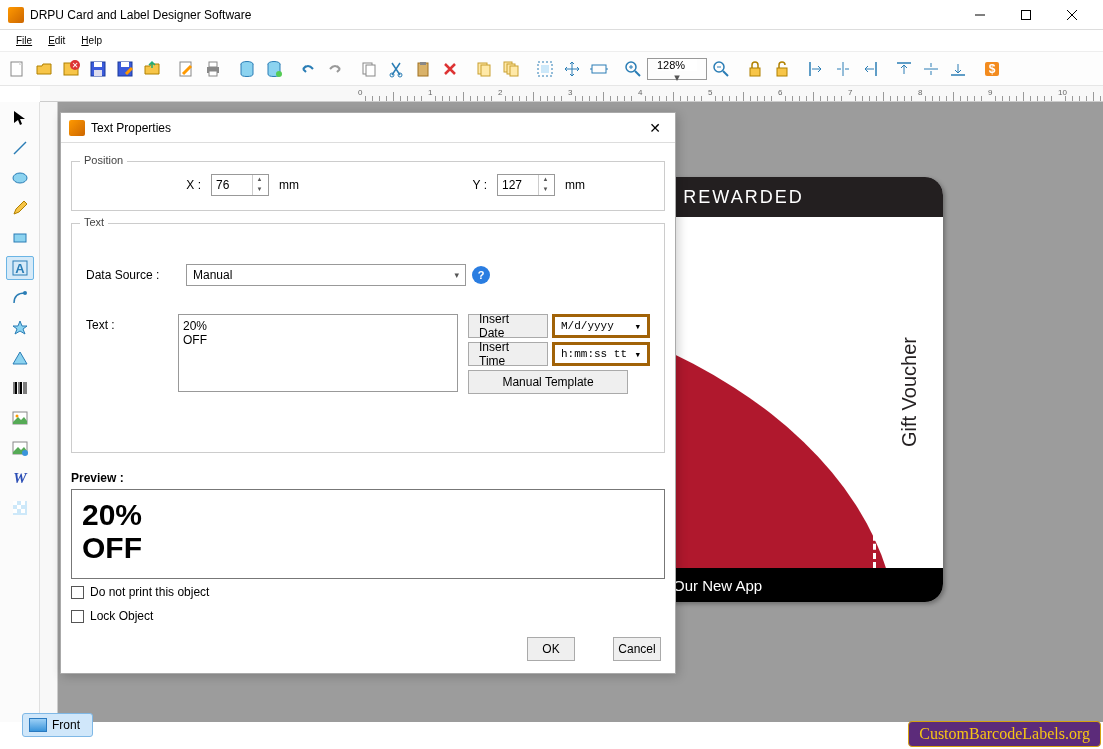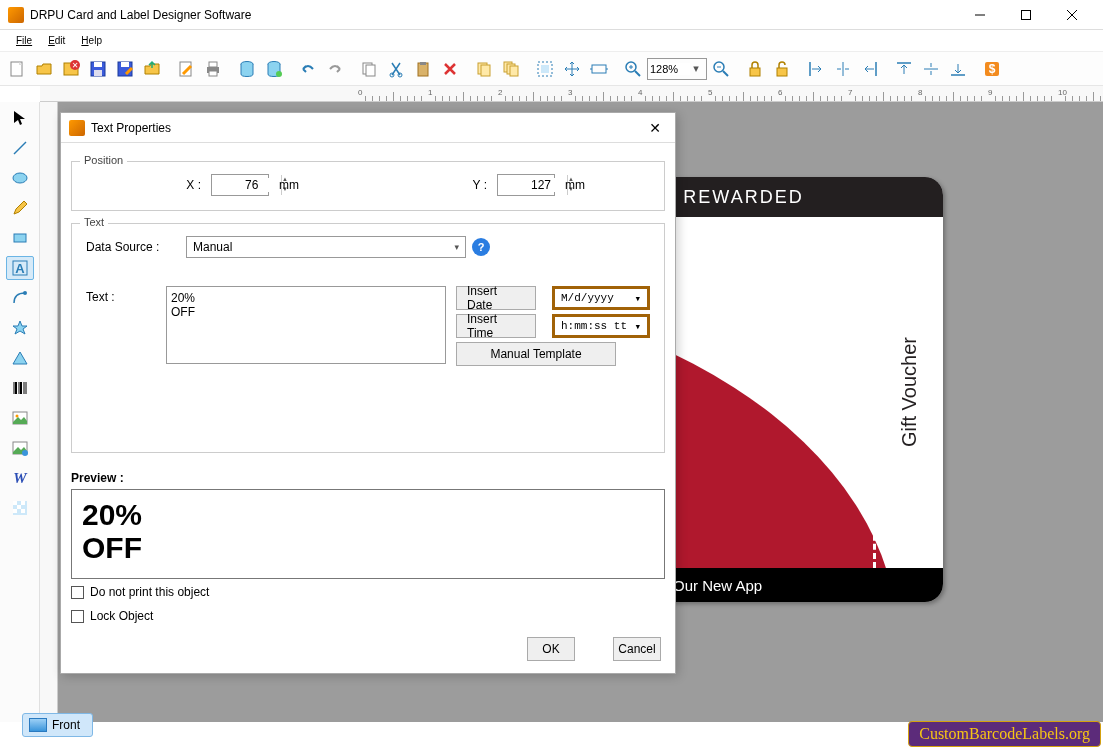--- a/index.html
+++ b/index.html
@@ -14,21 +14,21 @@
 
 
 .menubar { height: 22px; display: flex; align-items: center; padding: 0 8px; border-bottom: 1px solid #eee; font-size: 10px; }
 .menu-item { padding: 2px 8px; }
 .menu-item span { text-decoration: underline; }
 
 
 .toolbar { height: 34px; display: flex; align-items: center; padding: 2px 4px; border-bottom: 1px solid #e6e6e6; background: #fdfdfd; gap: 1px; }
 .tb { width: 26px; height: 26px; display: flex; align-items: center; justify-content: center; border: 1px solid transparent; border-radius: 2px; }
 .sep { width: 6px; }
-.zoom-combo { width: 60px; height: 22px; border: 1px solid #999; display: flex; align-items: center; padding: 0 2px; font-size: 11px; }
+.zoom-combo { width: 60px; height: 22px; border: 1px solid #999; display: flex; align-items: center; padding: 0 2px; font-size: 11px; flex-direction: column; }
 .zoom-combo input { border: none; width: 40px; font-size: 11px; }
 .zoom-combo .drop { width: 12px; text-align: center; color: #555; }
 
 
 .ruler-h { height: 16px; background: #f8f8f8; border-bottom: 1px solid #ccc; position: relative; margin-left: 40px; font-size: 8px; color: #666; overflow: hidden; }
 .ruler-h .num { position: absolute; top: 2px; font-size: 8px; }
 
 
 .main-row { display: flex; height: 620px; }
 .tool-palette { width: 40px; background: #fbfbfb; border-right: 1px solid #e0e0e0; display: flex; flex-direction: column; align-items: center; padding-top: 4px; gap: 6px; }
@@ -55,35 +55,35 @@
 .dlg-close { margin-left: auto; width: 24px; height: 24px; display: flex; align-items: center; justify-content: center; font-size: 14px; }
 .dlg-body { padding: 6px 10px; }
 .tabs { display: flex; border-bottom: 1px solid #bbb; }
 .tab { padding: 5px 12px; font-size: 12px; color: #1a5ca8; border: 1px solid transparent; border-bottom: none; position: relative; top: 1px; }
 .tab.active { background: #fff; border-color: #bbb; color: #000; border-bottom: 1px solid #fff; }
 
 .grp { border: 1px solid #ccc; margin-top: 12px; padding: 12px 14px 14px; position: relative; }
 .grp .legend { position: absolute; top: -8px; left: 8px; background: #fff; padding: 0 4px; font-size: 11px; color: #444; }
 .pos-row { display: flex; align-items: center; gap: 8px; }
 .pos-row label { width: 50px; text-align: right; }
-.numbox { display: flex; align-items: center; border: 1px solid #999; height: 22px; width: 58px; padding-left: 29px; }
+.numbox { display: flex; align-items: center; border: 1px solid #999; height: 22px; width: 58px; }
 .numbox input { border: none; width: 40px; padding: 0 4px; font-size: 12px; }
 .numbox .spin { width: 14px; display: flex; flex-direction: column; font-size: 6px; color: #555; border-left: 1px solid #ccc;}
 .numbox .spin div { height: 10px; text-align: center; line-height: 8px; }
 
-.text-grp .row { display: flex; align-items: center; margin-bottom: 8px; }
+.text-grp .row { display: flex; align-items: center; margin-bottom: 8px; margin-top: 28px; }
 .text-grp label { width: 100px; font-size: 12px; }
 .combo { flex: 1; max-width: 280px; height: 22px; border: 1px solid #999; display: flex; align-items: center; padding: 0 6px; font-size: 12px; justify-content: space-between; }
 .combo .arr { font-size: 9px; color: #555; }
 .help-ico { width: 18px; height: 18px; border-radius: 50%; background: #2a7de1; color: #fff; display: flex; align-items: center; justify-content: center; font-size: 11px; font-weight: bold; margin-left: 6px; }
 
 .text-area-row { display: flex; gap: 10px; align-items: flex-start; }
 .tarea { width: 280px; height: 78px; border: 1px solid #999; padding: 4px; font-size: 12px; font-family: inherit; resize: none; }
 .insert-col { display: flex; flex-direction: column; gap: 4px; }
-.insert-row { display: flex; gap: 16px; }
+.insert-row { display: flex; gap: 4px; }
 .btn { height: 24px; padding: 0 10px; background: #efefef; border: 1px solid #aaa; font-size: 12px; display: flex; align-items: center; justify-content: center; }
 .small-combo { width: 98px; height: 24px; border: 3px solid #a16207; display: flex; align-items: center; justify-content: space-between; padding: 0 6px; font-size: 11px; font-family: Liberation Mono, monospace; }
 
 .preview-lbl { font-size: 12px; font-weight: bold; margin-top: 18px; }
 .preview-box { border: 1px solid #777; background: #fff; height: 90px; padding: 8px 10px; margin-top: 4px; font-size: 30px; font-weight: 700; line-height: 1.1; font-family: Arial, sans-serif; }
 
 .chk-row { display: flex; align-items: center; gap: 6px; margin-top: 10px; font-size: 12px; }
 .chk { width: 13px; height: 13px; border: 1px solid #555; }
 
 .dlg-btns { position: absolute; right: 14px; bottom: 12px; display: flex; gap: 10px; }

